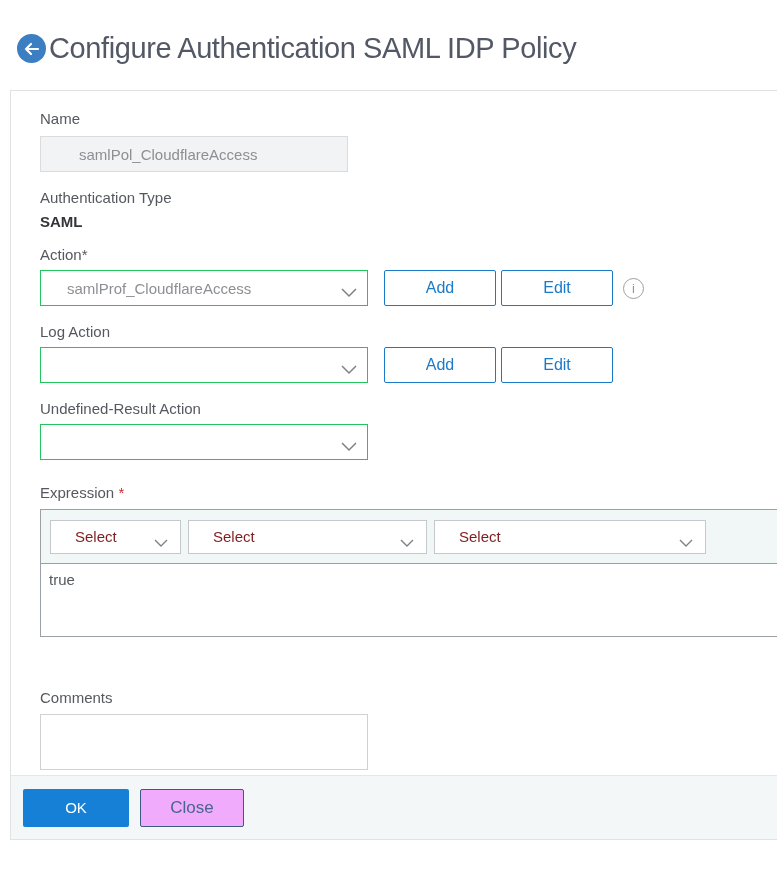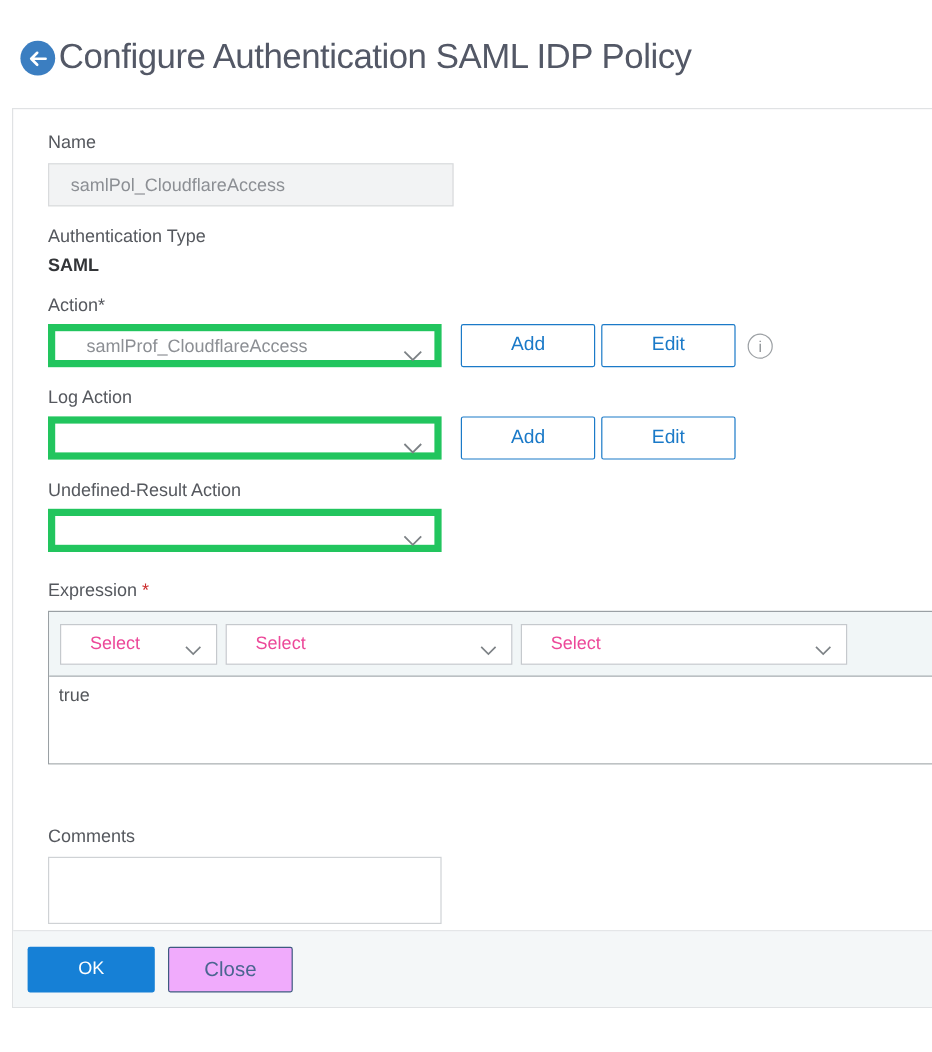--- a/index.html
+++ b/index.html
@@ -15,46 +15,46 @@
 
   
   .panel { position:absolute; left:10px; top:90px; width:1150px; height:750px;
            background:#ffffff; border:1px solid #e0e2e4; }
   .panel-content { padding:19px 0 0 29px; }
 
   .field-label { font-size:15px; color:#55585e; margin-bottom:9px; }
   .req { color:#cc2e2e; }
   .bold-value { font-size:15px; font-weight:bold; color:#333538; }
 
-  .text-input { width:338px; height:36px; border:1px solid #d9dbdd; background:#f2f3f4;
-                color:#8c8f94; font-size:15px; padding-left:18px;
+  .text-input { width:308px; height:36px; border:1px solid #d9dbdd; background:#f2f3f4;
+                color:#8c8f94; font-size:15px; padding-left:38px;
                 font-family:"Liberation Sans", sans-serif; outline:none; }
 
-  .dropdown { width:328px; height:36px; border:6px solid #22c55e; background:#ffffff;
+  .dropdown { width:328px; height:36px; border:1px solid #22c55e; background:#ffffff;
               display:flex; align-items:center; cursor:pointer; position:relative; }
   .dropdown .dd-value { font-size:15px; color:#8c8f94; padding-left:26px;
                         white-space:nowrap; overflow:hidden; flex:1; }
   .dropdown .chev { position:absolute; right:10px; top:13px; }
 
   .row { display:flex; align-items:center; }
 
   .btn-outline-blue { width:112px; height:36px; background:#ffffff; border:1.5px solid #1b7ac8;
                       color:#1b7ac8; font-size:16px; border-radius:2px; cursor:pointer;
                       font-family:"Liberation Sans", sans-serif; }
   .info-icon { width:21px; height:21px; border:1.5px solid #9ca0a4; border-radius:50%;
                color:#8e9296; font-size:13px; display:flex; align-items:center;
                justify-content:center; margin-left:10px; flex:none; }
 
   
   .expr-box { width:1080px; border:1px solid #9aa0a4; }
   .expr-toolbar { background:#f1f6f7; border-bottom:1px solid #9aa0a4; height:54px;
                   display:flex; align-items:center; padding-left:9px; }
   .expr-select { height:34px; border:1px solid #c5c9cd; background:#ffffff; display:flex;
                  align-items:center; position:relative; cursor:pointer; margin-right:7px; }
-  .expr-select .dd-value { font-size:15px; color:#ec4899; padding-left:24px; flex:1; }
+  .expr-select .dd-value { font-size:15px; color:#7f1d1d; padding-left:24px; flex:1; }
   .expr-select .chev { position:absolute; right:12px; top:13px; }
   .w1 { width:131px; } .w2 { width:239px; } .w3 { width:272px; }
   .expr-text { display:block; width:100%; height:72px; border:none; resize:none; outline:none;
                font-size:15px; color:#55585c; padding:7px 8px;
                font-family:"Liberation Sans", sans-serif; background:#ffffff; }
 
   .comments-area { width:328px; height:56px; border:1px solid #cfd2d5; resize:none; outline:none;
                    font-size:15px; color:#55585c; padding:6px 8px;
                    font-family:"Liberation Sans", sans-serif; }
 

